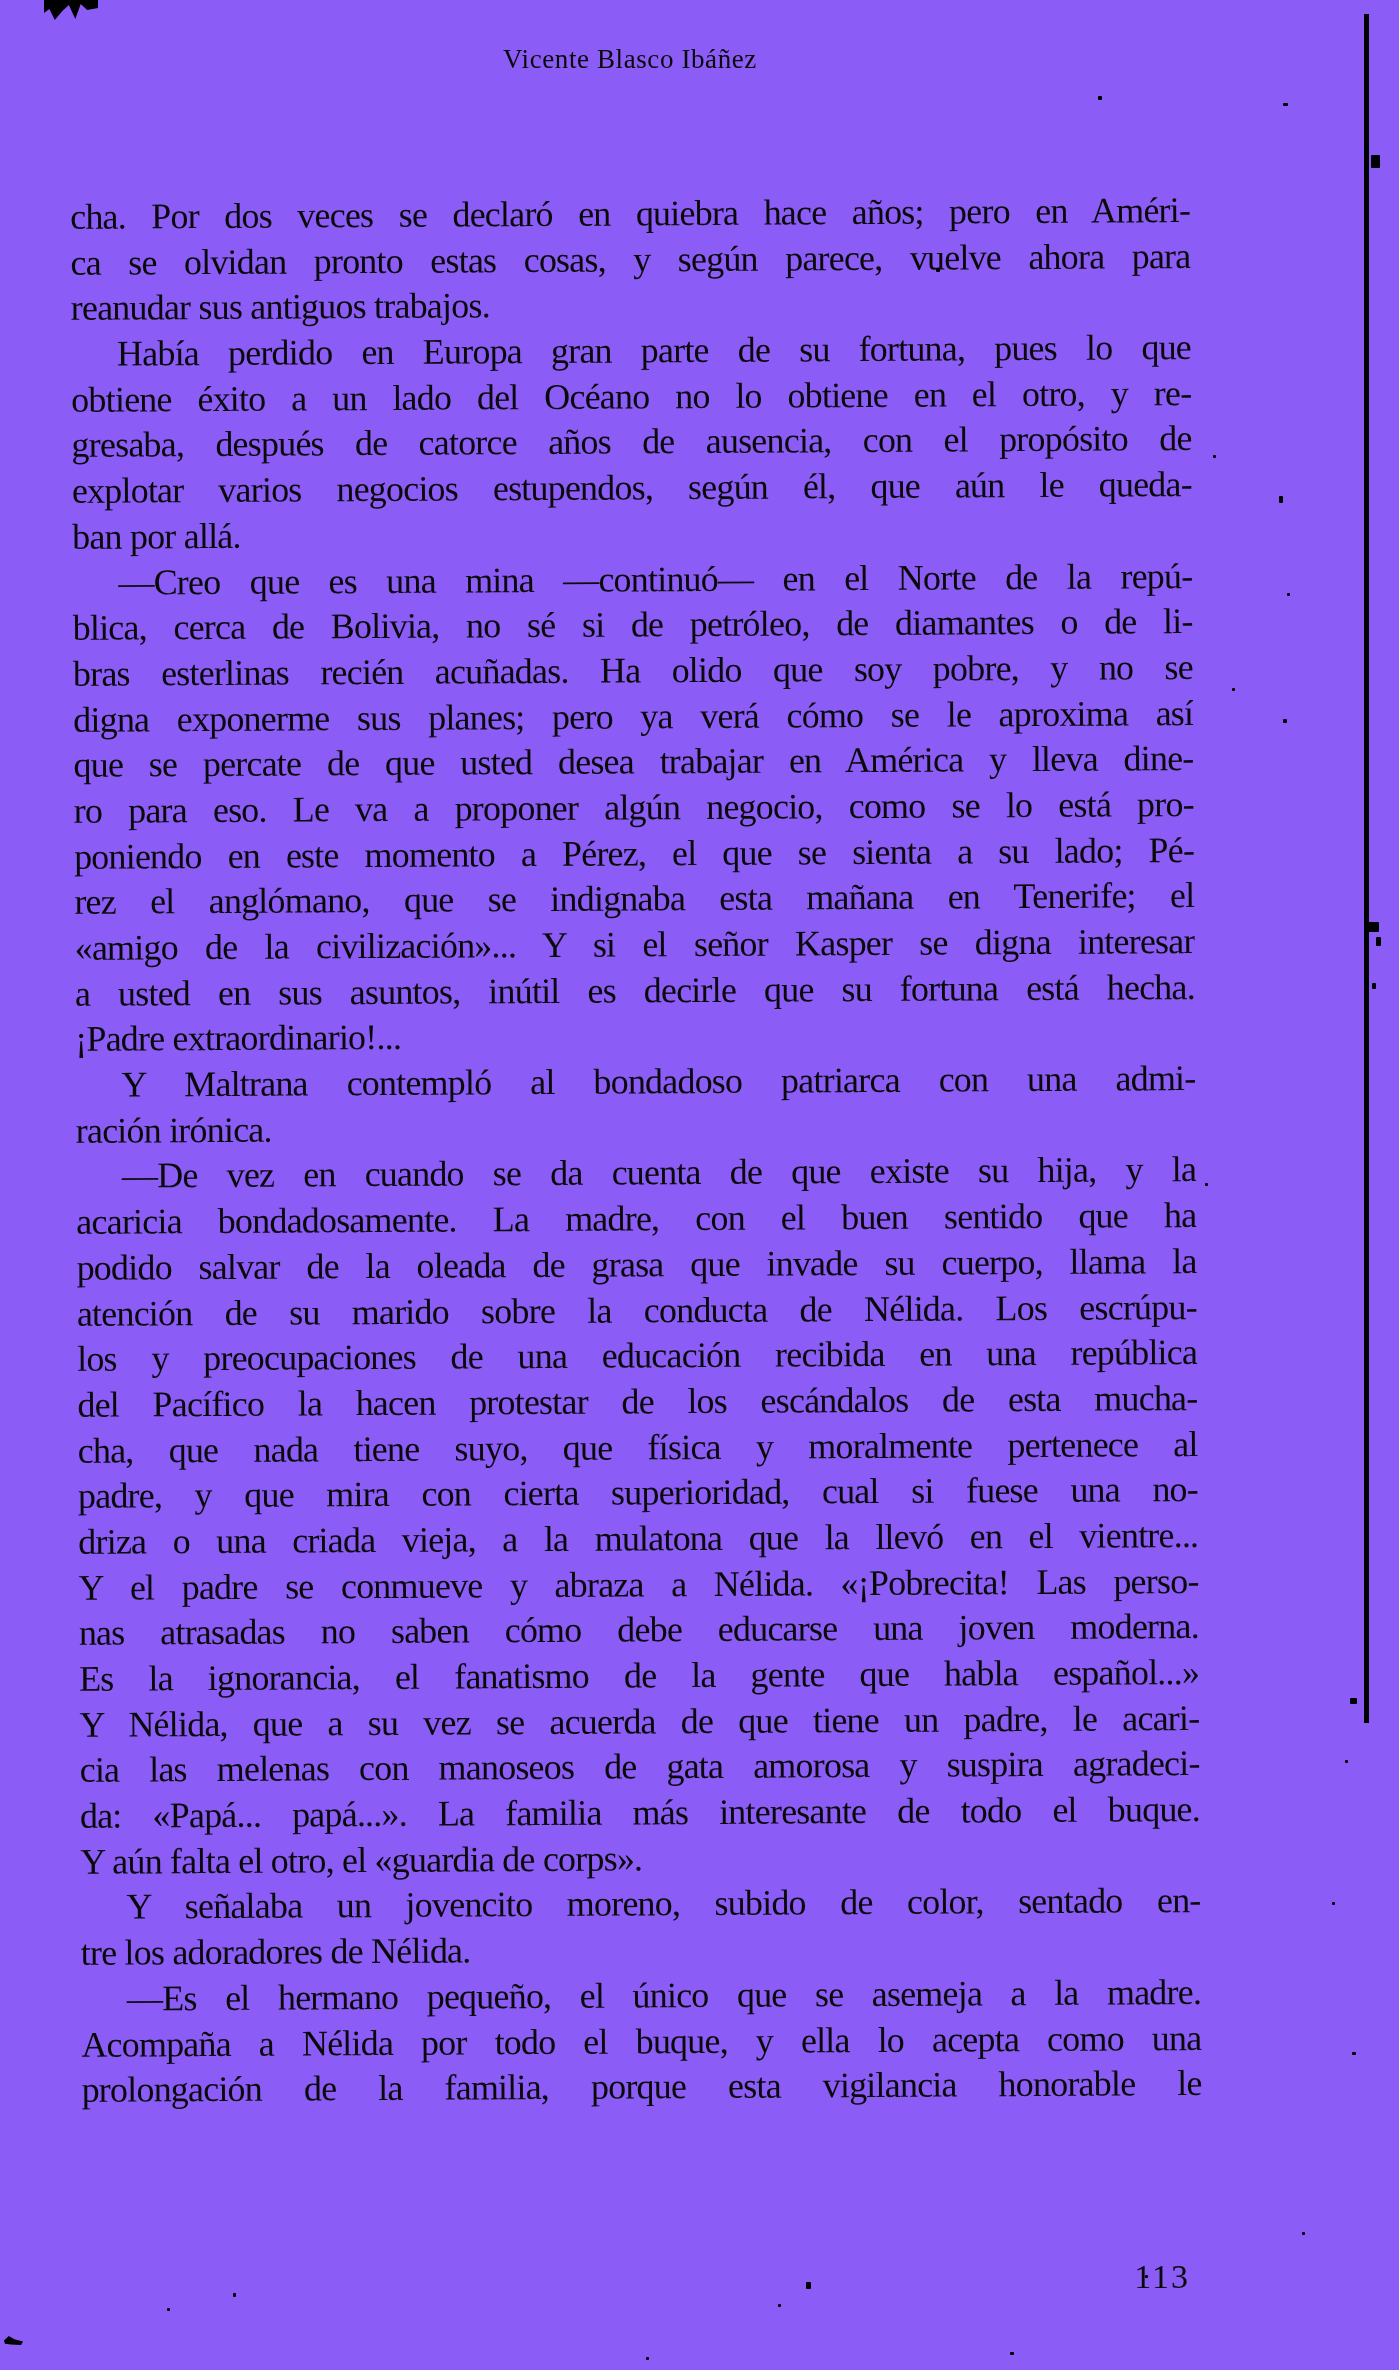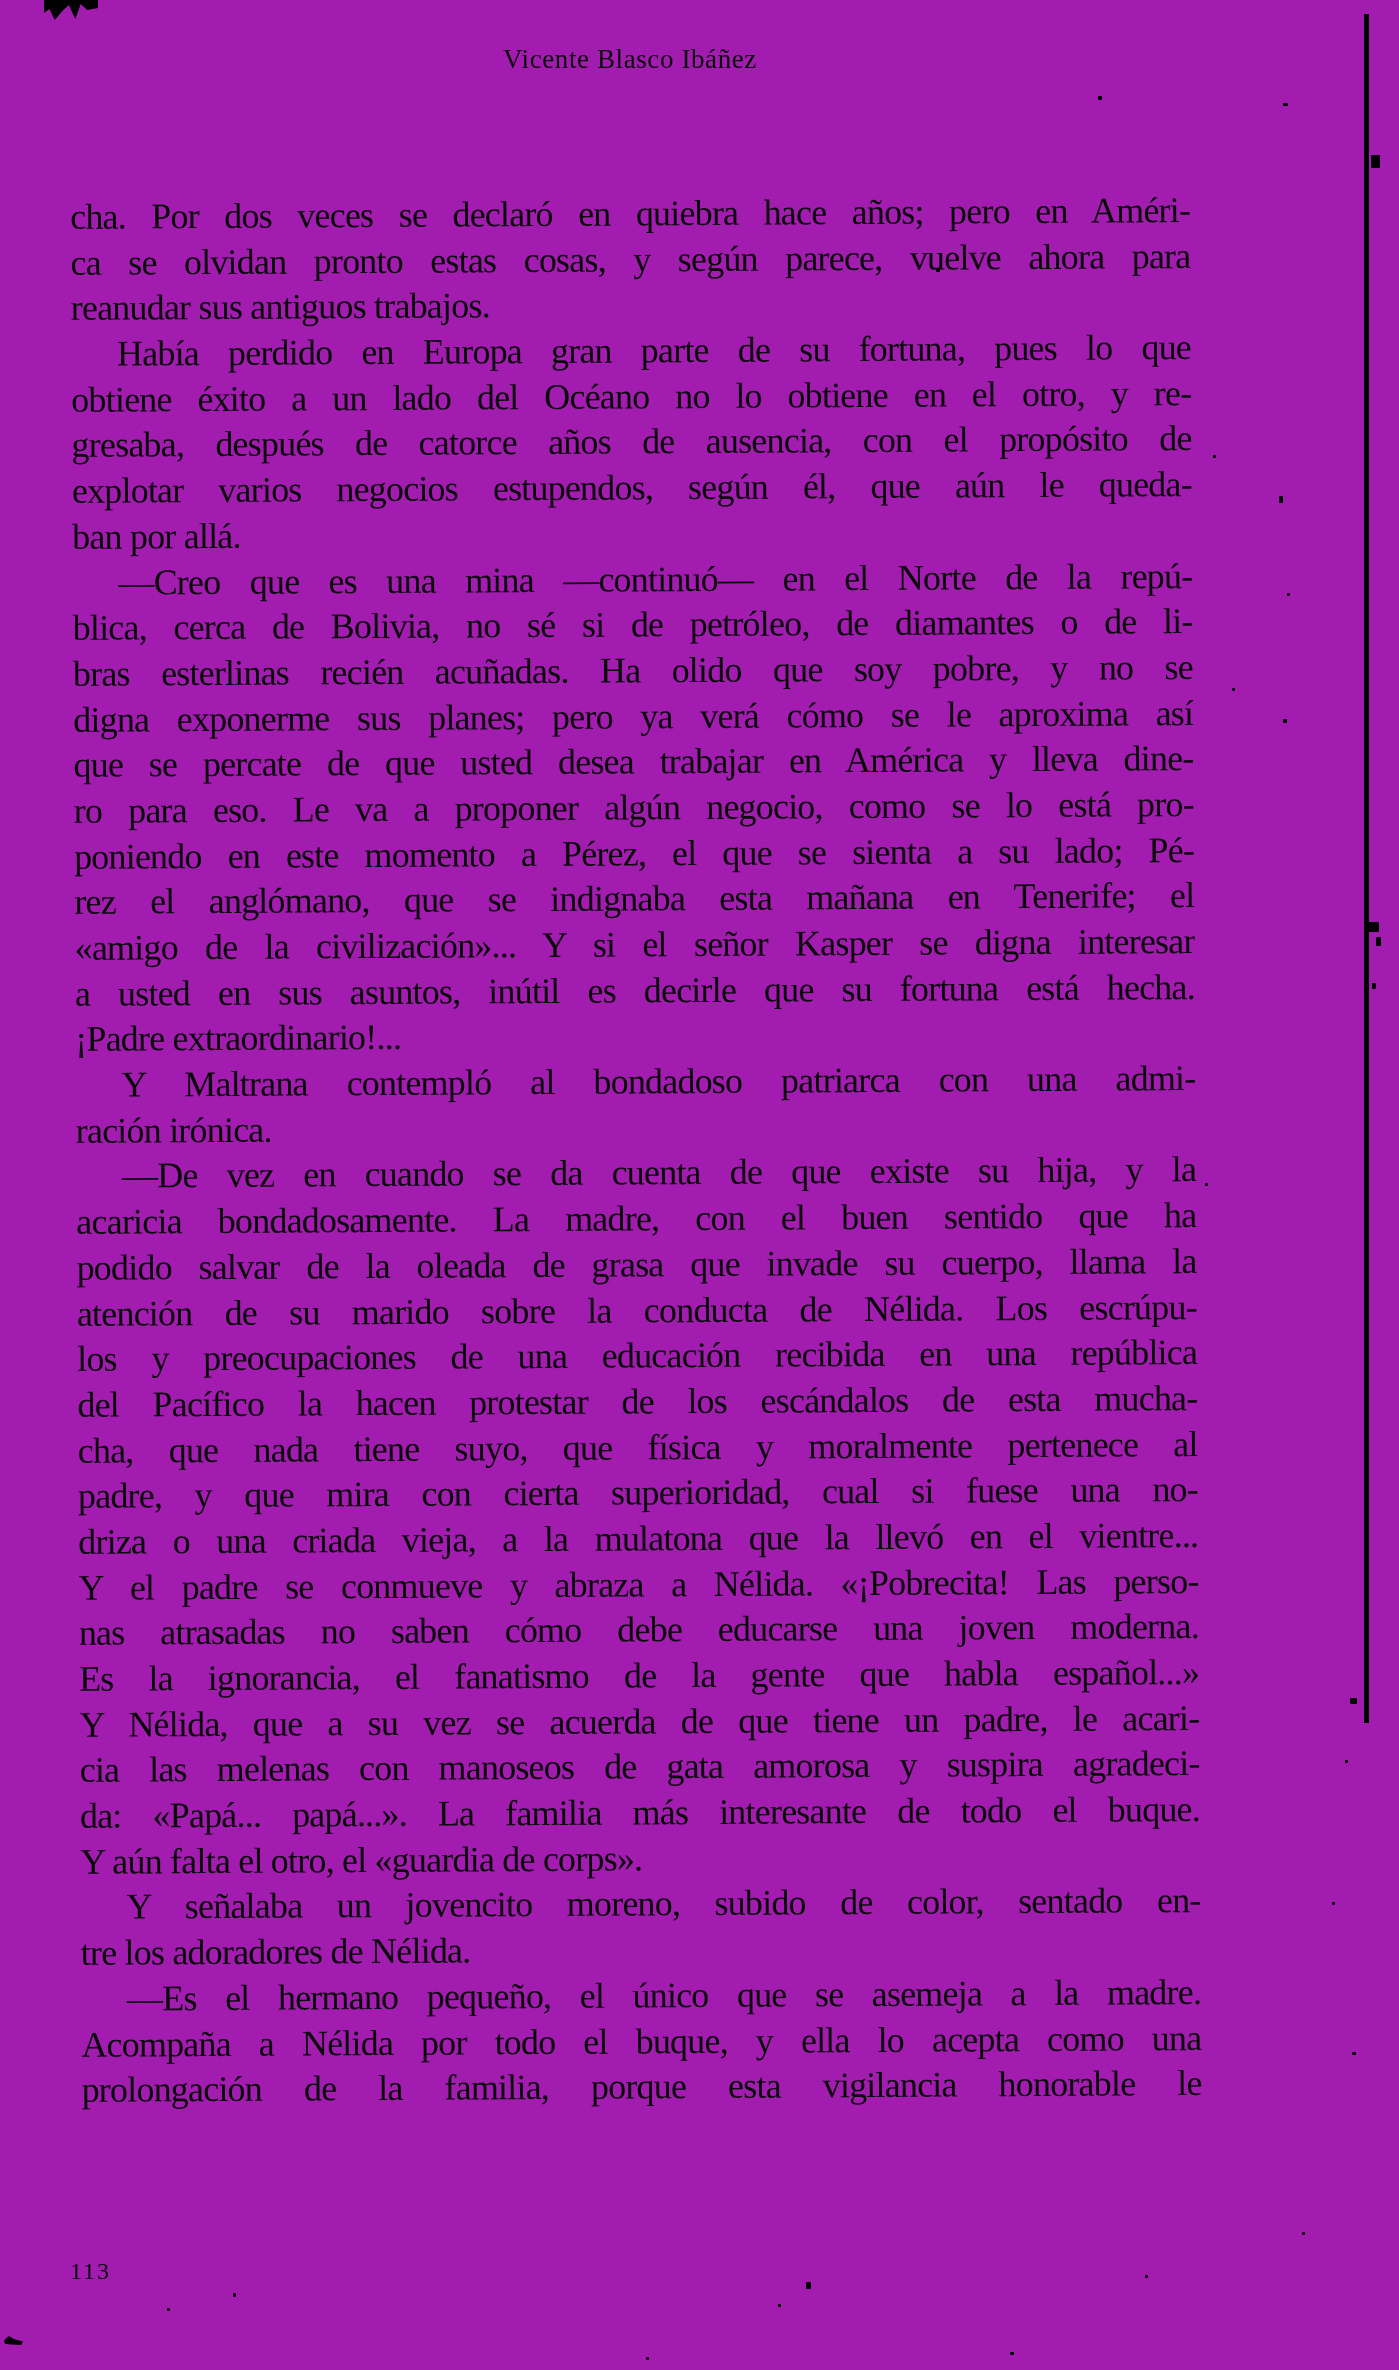--- a/index.html
+++ b/index.html
@@ -3,21 +3,21 @@
 <meta charset="utf-8">
 <style>
   html, body {
     margin: 0; padding: 0;
     width: 1399px; height: 2370px;
     background: #ffffff;
     overflow: hidden;
     font-family: "Liberation Serif", serif;
     color: #000;
   }
-  .page { position: relative; width: 1399px; height: 2370px; background: #a21caf; }
+  .page { position: relative; width: 1399px; height: 2370px; background: #8b5cf6; }
 
   .running-header {
     position: absolute;
     top: 44px; left: 70px; width: 1120px;
     text-align: center;
     font-size: 27px;
     letter-spacing: 0.6px;
     color: #0a0a0a;
   }
 
@@ -36,22 +36,22 @@
     text-align: justify;
     text-align-last: justify;
     color: #0a0a0a;
   }
   .line.end { text-align-last: left; }
   .line.indent { text-indent: 46px; }
 
   .page-number {
     position: absolute;
     top: 2258px; left: 70px; width: 1120px;
-    text-align: left;
-    font-size: 24px;
+    text-align: right;
+    font-size: 34px;
     letter-spacing: 2px;
     color: #0a0a0a;
   }
 
   
   .gutter-line {
     position: absolute;
     left: 1364px; top: 14px; width: 5px; height: 1709px;
     background: #000;
   }

